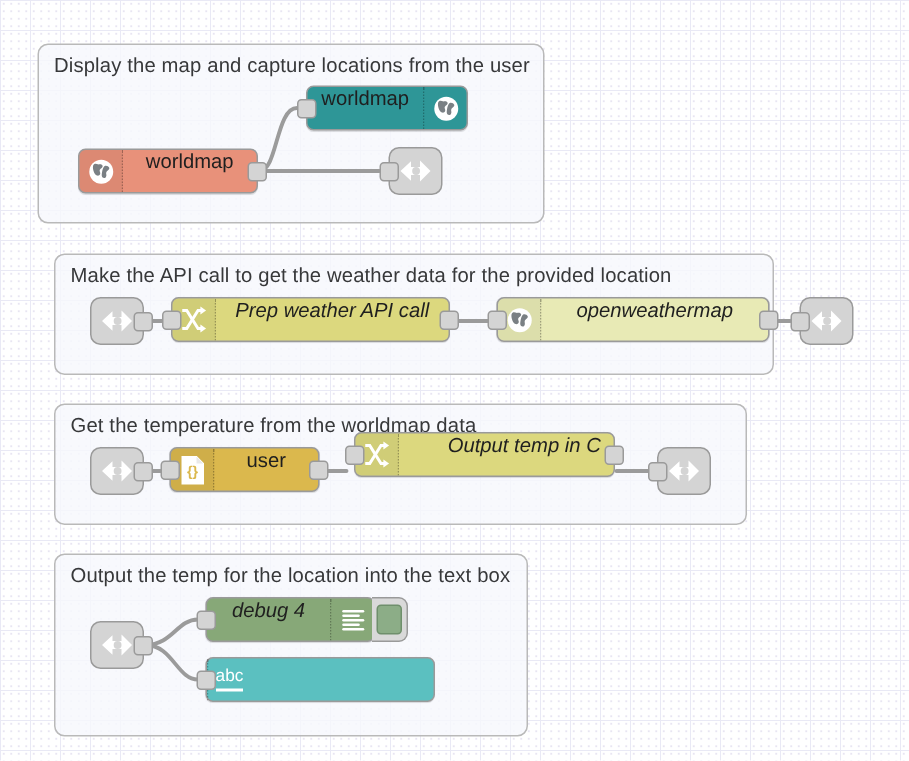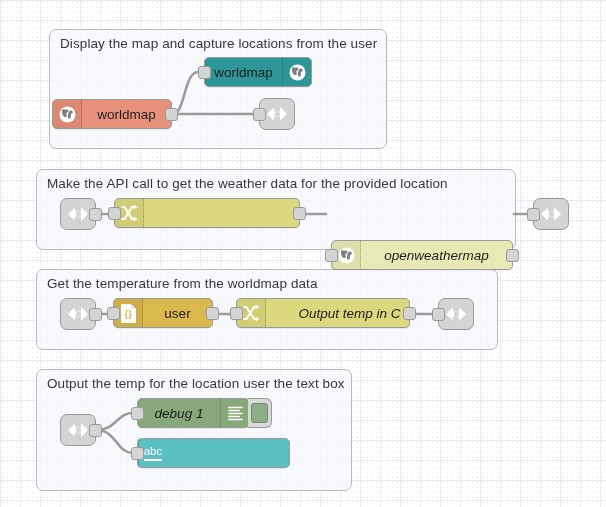--- a/index.html
+++ b/index.html
@@ -57,21 +57,20 @@
     stroke-linecap: round;
   }
 
   
   .node {
     position: absolute;
     box-sizing: border-box;
     border: 1.3px solid #9a9a9a;
     border-radius: 5px;
     display: flex;
-    align-items: center;
     height: 30px;
     box-shadow: 0 0.5px 0.5px rgba(0,0,0,0.12);
   }
   .node .label {
     flex: 1;
     font-size: 13.5px;
     color: #1f1f1f;
     text-align: center;
     white-space: nowrap;
     padding: 0 6px;
@@ -154,31 +153,31 @@
     padding-bottom: 1px;
     font-family: "Liberation Sans", sans-serif;
   }
 </style>
 </head>
 <body>
 
 <div id="canvas">
 
   <div id="groups-layer">
-      <div class="group" style="left: 25px; top: 29px; width: 338px; height: 120px; margin-left: 24px;">
+      <div class="group" style="left: 25px; top: 29px; width: 338px; height: 120px;">
         <div class="group-title">Display the map and capture locations from the user</div>
       </div>
       <div class="group" style="left: 36px; top: 169px; width: 480px; height: 81px;">
         <div class="group-title">Make the API call to get the weather data for the provided location</div>
       </div>
       <div class="group" style="left: 36px; top: 269px; width: 462px; height: 81px;">
         <div class="group-title">Get the temperature from the worldmap data</div>
       </div>
       <div class="group" style="left: 36px; top: 369px; width: 316px; height: 122px;">
-        <div class="group-title">Output the temp for the location user the text box</div>
+        <div class="group-title">Output the temp for the location into the text box</div>
       </div>
     </div>
 
   <svg class="wires" id="wires-layer">
       <path class="wire" d="M 173,114 C 185,114 184,72 198,72"></path>
       <path class="wire" d="M 173,114 L 253,114"></path>
       <path class="wire" d="M 97,214 L 109,214"></path>
       <path class="wire" d="M 301,214 L 326,214"></path>
       <path class="wire" d="M 514,214 L 527,214"></path>
       <path class="wire" d="M 97,314 L 108,314"></path>
@@ -247,24 +246,25 @@
         <span class="icon-box left">
           <span style="display: flex; align-items: center; justify-content: center;">
             <svg width="20" height="20" viewBox="0 0 20 20">
               <path d="M2.5 4 L5.5 4 L13 16 L16.5 16" stroke="#ffffff" stroke-width="2" fill="none"></path>
               <path d="M2.5 16 L5.5 16 L13 4 L16.5 4" stroke="#ffffff" stroke-width="2" fill="none"></path>
               <path d="M14.6 1.4 L18.4 4 L14.6 6.6 Z" fill="#ffffff"></path>
               <path d="M14.6 13.4 L18.4 16 L14.6 18.6 Z" fill="#ffffff"></path>
             </svg>
           </span>
         </span>
-        <span class="port in"></span>
-        <span class="port out"></span>
-      </div>
-      <div class="node" style="left: 331px; top: 198px; width: 182px; background: rgb(232, 234, 181); margin-top: 42px;">
+        <span class="label italic">Prep weather API call</span>
+        <span class="port in"></span>
+        <span class="port out"></span>
+      </div>
+      <div class="node" style="left: 331px; top: 198px; width: 182px; background: rgb(232, 234, 181);">
         <span class="icon-box left">
           <span style="display: flex; align-items: center; justify-content: center;">
             <svg width="19" height="19" viewBox="0 0 20 20">
               <circle cx="10" cy="10" r="8.4" fill="#ffffff"></circle>
               <path d="M3.2 7.5 L5.6 6.2 L7.2 7.9 L9.6 6.6 L11.2 8.6 L9.4 11 L10.6 13.2 L8.6 15.6 L6 14.6 L4.2 12 Z" fill="#b9655a" opacity="0.0"></path>
               <path d="M4.0 6.3 C5.6 5.0 6.6 6.4 8.0 5.6 C9.0 5.0 10.4 5.4 11.2 6.6 C12.0 7.8 10.4 8.6 9.6 9.8 C8.8 11.0 10.2 12.0 9.4 13.4 C8.6 14.8 6.4 14.2 5.4 12.6 C4.4 11.0 2.6 7.5 4.0 6.3 Z" fill="#8a8f93" opacity="0"></path>
               <g fill="#9aa0a6" opacity="0"></g>
               <path d="M10 1.6 a8.4 8.4 0 1 0 0.01 0 z" fill="none"></path>
               <path d="M5.2 4.6 C6.4 4.0 7.4 5.2 8.6 4.8 C9.6 4.5 10.8 5.0 11.0 6.0 C11.2 7.1 9.6 7.6 9.0 8.6 C8.4 9.7 9.8 10.5 9.2 11.8 C8.6 13.2 6.6 13.0 5.6 11.6 C4.5 10.1 3.2 5.6 5.2 4.6 Z" fill="#7a8084"></path>
               <path d="M12.4 6.0 C13.4 5.5 15.2 6.0 15.6 7.2 C16.0 8.5 14.2 9.0 13.6 10.2 C13.0 11.5 14.2 12.6 13.2 13.8 C12.3 14.9 10.6 14.4 10.4 13.0 C10.2 11.5 11.0 6.7 12.4 6.0 Z" fill="#7a8084"></path>
@@ -302,21 +302,21 @@
               <path d="M2.5 1.5 L12 1.5 L16.5 6 L16.5 19.5 L2.5 19.5 Z" fill="#ffffff" stroke="#ffffff" stroke-width="1"></path>
               <path d="M12 1.5 L12 6 L16.5 6" fill="#e9e9e9"></path>
               <text x="9.3" y="14.2" font-size="9.5" font-family="Liberation Sans, sans-serif" font-weight="bold" fill="#dbb84d" text-anchor="middle">{}</text>
             </svg>
           </span>
         </span>
         <span class="label">user</span>
         <span class="port in"></span>
         <span class="port out"></span>
       </div>
-      <div class="node" style="left: 236px; top: 298px; width: 174px; background: rgb(220, 216, 126); gap: 24px;">
+      <div class="node" style="left: 236px; top: 288px; width: 174px; background: rgb(220, 216, 126); gap: 24px;">
         <span class="icon-box left">
           <span style="display: flex; align-items: center; justify-content: center;">
             <svg width="20" height="20" viewBox="0 0 20 20">
               <path d="M2.5 4 L5.5 4 L13 16 L16.5 16" stroke="#ffffff" stroke-width="2" fill="none"></path>
               <path d="M2.5 16 L5.5 16 L13 4 L16.5 4" stroke="#ffffff" stroke-width="2" fill="none"></path>
               <path d="M14.6 1.4 L18.4 4 L14.6 6.6 Z" fill="#ffffff"></path>
               <path d="M14.6 13.4 L18.4 16 L14.6 18.6 Z" fill="#ffffff"></path>
             </svg>
           </span>
         </span>
@@ -338,21 +338,21 @@
         <span style="display: flex; align-items: center; justify-content: center;">
           <svg width="24" height="22" viewBox="0 0 24 22">
             <path d="M2 11 L9 4.5 L9 8.4 L16 8.4 L16 13.6 L9 13.6 L9 17.5 Z" fill="#ffffff"></path>
             <path d="M15 4 L22 11 L15 18 Z" fill="#ffffff"></path>
             <circle cx="12.4" cy="11" r="2.6" fill="#d4d4d4"></circle>
           </svg>
         </span>
         <span class="port out"></span>
       </div>
       <div class="node" style="left: 137px; top: 398px; width: 113px; background: rgb(135, 168, 120);">
-        <span class="label italic">debug 1</span>
+        <span class="label italic">debug 4</span>
         <span class="icon-box right">
           <span style="display: flex; align-items: center; justify-content: center;">
             <svg width="17" height="17" viewBox="0 0 17 17">
               <g stroke="#ffffff" stroke-width="1.7" stroke-linecap="round">
                 <line x1="2" y1="2.5" x2="15" y2="2.5"></line>
                 <line x1="2" y1="5.5" x2="12" y2="5.5"></line>
                 <line x1="2" y1="8.5" x2="15" y2="8.5"></line>
                 <line x1="2" y1="11.5" x2="12" y2="11.5"></line>
                 <line x1="2" y1="14.5" x2="15" y2="14.5"></line>
               </g>

